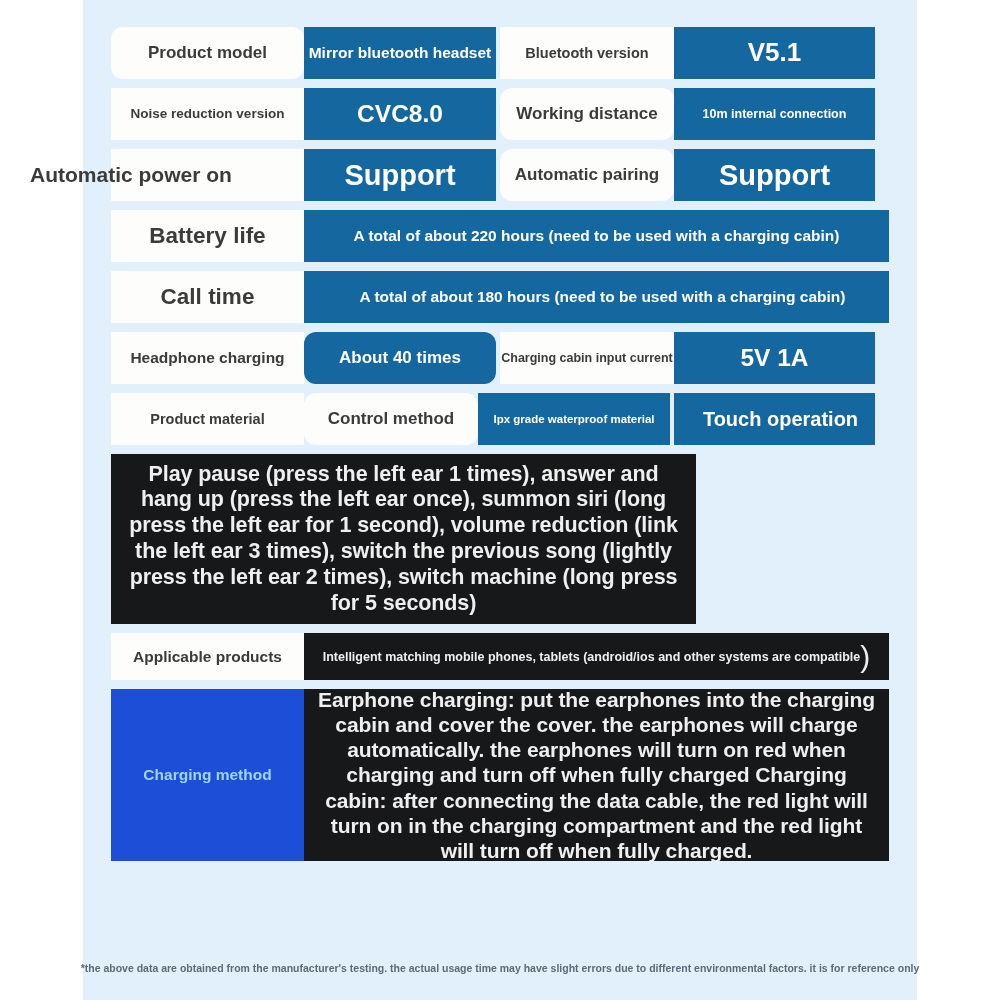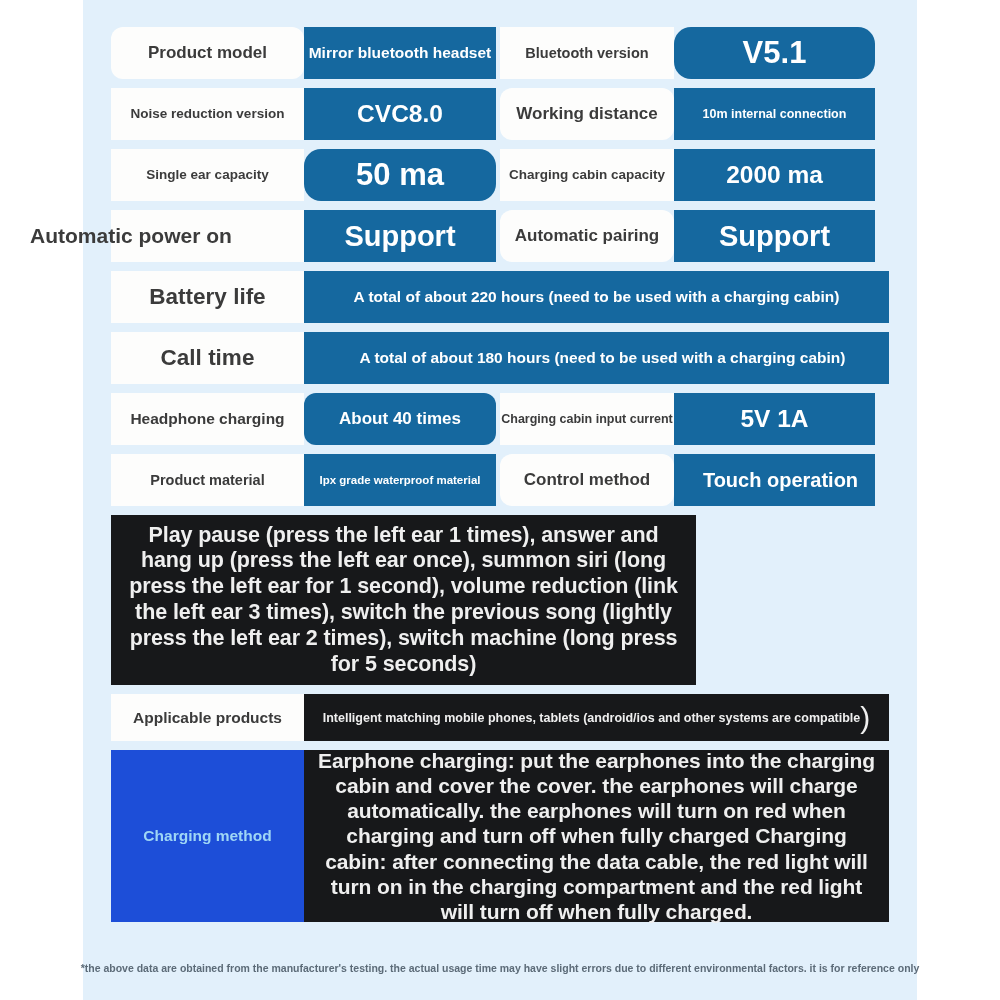--- a/index.html
+++ b/index.html
@@ -91,21 +91,21 @@
   .col-wide { width: 585px; }
   .fs-11 { font-size: 11.5px; }
   .fs-12 { font-size: 12.5px; }
   .fs-13 { font-size: 13.5px; }
   .fs-14 { font-size: 14.5px; }
   .fs-15 { font-size: 15.5px; }
   .fs-17 { font-size: 17px; border-radius: 12px; }
   .fs-20 { font-size: 20px; }
   .fs-22 { font-size: 22.5px; }
   .fs-24 { font-size: 24.5px; }
-  .fs-26 { font-size: 31px; border-radius: 17px; }
+  .fs-26 { font-size: 26px; }
   .fs-29 { font-size: 29px; }
 
   
   .overflow-left {
     justify-content: flex-start;
     overflow: visible;
     align-items: center;
   }
   .overflow-left .ov-text {
     position: relative;
@@ -184,26 +184,20 @@
       <div class="cell c-val col4 fs-26">V5.1</div>
     </div>
 
     <div class="row">
       <div class="cell c-label col1 fs-13">Noise reduction version</div>
       <div class="cell c-val col2 fs-24">CVC8.0</div>
       <div class="cell c-label col3 fs-17">Working distance</div>
       <div class="cell c-val col4 fs-12">10m internal connection</div>
     </div>
 
-    <div class="row">
-      <div class="cell c-label col1 fs-13">Single ear capacity</div>
-      <div class="cell c-val col2 fs-26">50 ma</div>
-      <div class="cell c-label col3 fs-13">Charging cabin capacity</div>
-      <div class="cell c-val col4 fs-24">2000 ma</div>
-    </div>
 
     <div class="row">
       <div class="cell c-label col1 overflow-left">
         <span class="ov-text">Automatic power on</span>
       </div>
       <div class="cell c-val col2 fs-29">Support</div>
       <div class="cell c-label col3 fs-17">Automatic pairing</div>
       <div class="cell c-val col4 fs-29">Support</div>
     </div>
 
@@ -221,22 +215,22 @@
 
     <div class="row">
       <div class="cell c-label col1 fs-15">Headphone charging</div>
       <div class="cell c-val col2 fs-17">About 40 times</div>
       <div class="cell c-label col3 fs-12">Charging cabin input current</div>
       <div class="cell c-val col4 fs-24">5V  1A</div>
     </div>
 
     <div class="row">
       <div class="cell c-label col1 fs-14">Product material</div>
+      <div class="cell c-label col3 fs-17">Control method</div>
       <div class="cell c-val col2 fs-11">Ipx grade waterproof material</div>
-      <div class="cell c-label col3 fs-17">Control method</div>
       <div class="cell c-val col4 fs-20 bleed-r">
         <span class="bl-text">Touch operation</span>
       </div>
     </div>
 
     <div class="row row-features">
       <div class="cell c-dark col-wide">
         <span class="block-text features-text">Play pause (press the left ear 1 times), answer and hang up (press the left ear once), summon siri (long press the left ear for 1 second), volume reduction (link the left ear 3 times), switch the previous song (lightly press the left ear 2 times), switch machine (long press for 5 seconds)</span>
       </div>
     </div>

